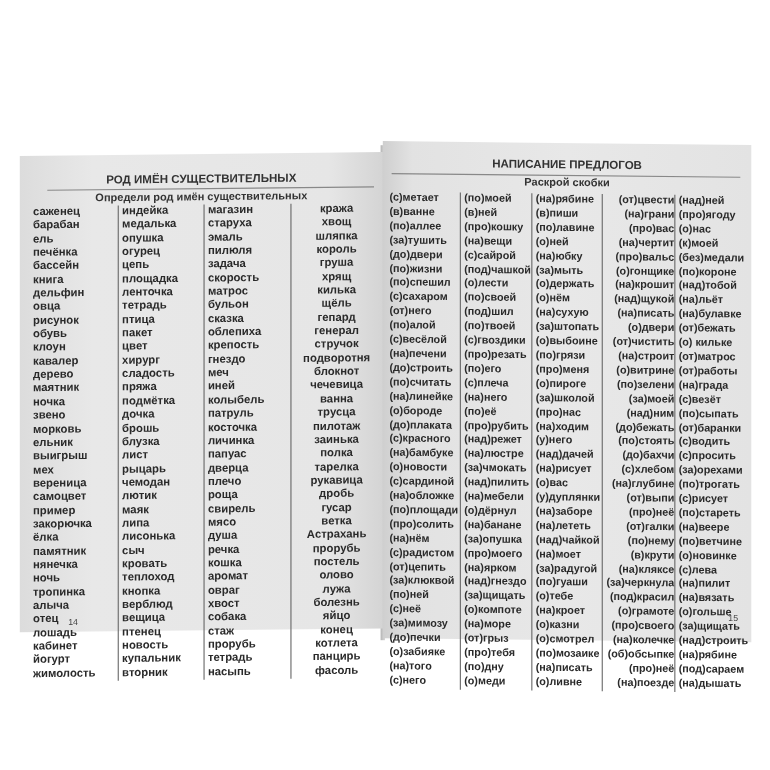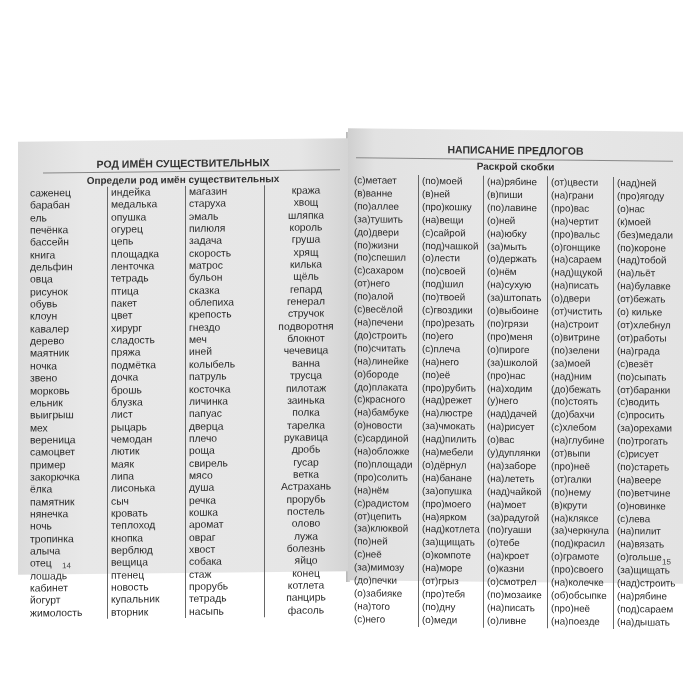--- a/index.html
+++ b/index.html
@@ -27,21 +27,21 @@
     .title {
       position:absolute; left:0; right:0; text-align:center;
       font-weight:bold; font-size:10.5px; color:#333;
     }
     .rule { position:absolute; height:1px; background:#888; }
     .subtitle {
       position:absolute; left:0; right:0; text-align:center;
       font-weight:bold; font-size:10px; color:#333;
     }
     .cols { position:absolute; display:flex; }
-    .col { display:flex; flex-direction:column; box-sizing:border-box; }
+    .col { display:flex; flex-direction:column; box-sizing:border-box;font-weight:bold; }
     .col.bordered { border-left:1px solid #666; padding-left:3px; }
     .word { font-size:10.3px; line-height:12.35px; white-space:nowrap; color:#2a2a2a; }
     .right .word { font-size:9.8px; line-height:12.9px; }
     .pagenum { position:absolute; font-size:8px; color:#444; }
   </style>
 </head>
 <body>
 
 <div class="spine"></div>
 
@@ -265,21 +265,21 @@
         <div class="word">(над)режет</div>
         <div class="word">(на)люстре</div>
         <div class="word">(за)чмокать</div>
         <div class="word">(над)пилить</div>
         <div class="word">(на)мебели</div>
         <div class="word">(о)дёрнул</div>
         <div class="word">(на)банане</div>
         <div class="word">(за)опушка</div>
         <div class="word">(про)моего</div>
         <div class="word">(на)ярком</div>
-        <div class="word">(над)котлета</div>
+        <div class="word">(над)гнездо</div>
         <div class="word">(за)щищать</div>
         <div class="word">(о)компоте</div>
         <div class="word">(на)море</div>
         <div class="word">(от)грыз</div>
         <div class="word">(про)тебя</div>
         <div class="word">(по)дну</div>
         <div class="word">(о)меди</div>
       </div>
       <div class="col bordered" style="width: 64px;">
         <div class="word">(на)рябине</div>
@@ -311,28 +311,28 @@
         <div class="word">(за)радугой</div>
         <div class="word">(по)гуаши</div>
         <div class="word">(о)тебе</div>
         <div class="word">(на)кроет</div>
         <div class="word">(о)казни</div>
         <div class="word">(о)смотрел</div>
         <div class="word">(по)мозаике</div>
         <div class="word">(на)писать</div>
         <div class="word">(о)ливне</div>
       </div>
-      <div class="col bordered" style="width: 66px;">
+      <div class="col bordered" style="width: 66px; text-align: right;">
         <div class="word">(от)цвести</div>
         <div class="word">(на)грани</div>
         <div class="word">(про)вас</div>
         <div class="word">(на)чертит</div>
         <div class="word">(про)вальс</div>
         <div class="word">(о)гонщике</div>
-        <div class="word">(на)сараем</div>
+        <div class="word">(на)крошит</div>
         <div class="word">(над)щукой</div>
         <div class="word">(на)писать</div>
         <div class="word">(о)двери</div>
         <div class="word">(от)чистить</div>
         <div class="word">(на)строит</div>
         <div class="word">(о)витрине</div>
         <div class="word">(по)зелени</div>
         <div class="word">(за)моей</div>
         <div class="word">(над)ним</div>
         <div class="word">(до)бежать</div>
@@ -360,21 +360,21 @@
         <div class="word">(про)ягоду</div>
         <div class="word">(о)нас</div>
         <div class="word">(к)моей</div>
         <div class="word">(без)медали</div>
         <div class="word">(по)короне</div>
         <div class="word">(над)тобой</div>
         <div class="word">(на)льёт</div>
         <div class="word">(на)булавке</div>
         <div class="word">(от)бежать</div>
         <div class="word">(о) кильке</div>
-        <div class="word">(от)хлебнул</div>
+        <div class="word">(от)матрос</div>
         <div class="word">(от)работы</div>
         <div class="word">(на)града</div>
         <div class="word">(с)везёт</div>
         <div class="word">(по)сыпать</div>
         <div class="word">(от)баранки</div>
         <div class="word">(с)водить</div>
         <div class="word">(с)просить</div>
         <div class="word">(за)орехами</div>
         <div class="word">(по)трогать</div>
         <div class="word">(с)рисует</div>

